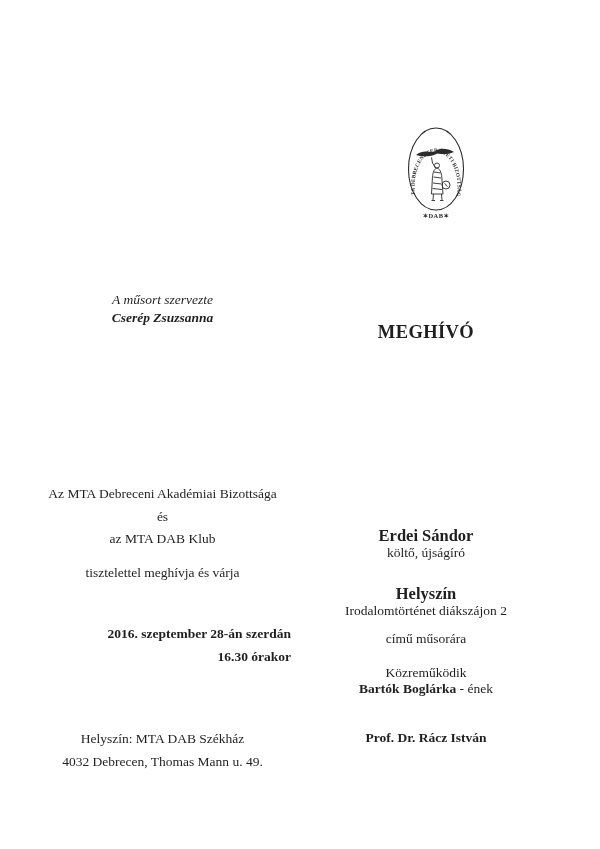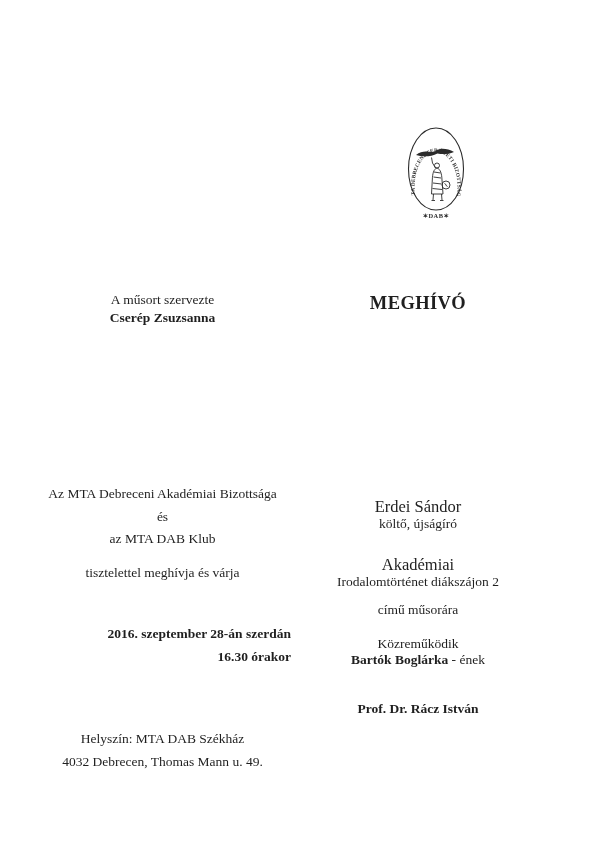--- a/index.html
+++ b/index.html
@@ -16,31 +16,31 @@
     color: #1f1f1f;
     overflow: hidden;
   }
   .blk {
     position: absolute;
     text-align: center;
     font-size: 13.5px;
     line-height: 22.5px;
   }
   .col-left  { left: 34px;  width: 257px; }
-  .col-right { left: 300px; width: 236px; }
+  .col-right { left: 308px; width: 236px; margin-top: 29px; }
   .b { font-weight: bold; }
   .doc-title {
     font-size: 18.5px;
     font-weight: bold;
     letter-spacing: 0.4px;
     line-height: 20px;
   }
-  .name-lg { font-size: 16.5px; font-weight: normal; line-height: 18px; }
+  .name-lg { font-size: 16.5px; font-weight: bold; line-height: 18px; }
   .tight   { line-height: 15.5px; }
-  .lh17    { line-height: 17.5px; }
+  .lh17    { line-height: 17.5px; font-style: italic; }
   .lh23    { line-height: 23px; text-align: right; }
   .seal {
     position: absolute;
     left: 400px; top: 124px;
     width: 72px; height: 100px;
   }
 </style>
 </head>
 <body>
 
@@ -91,21 +91,21 @@
   </div>
 
   <div class="blk col-right doc-title" style="top:293px">MEGHÍVÓ</div>
 
   <div class="blk col-right tight" style="top:498px">
     <div class="name-lg">Erdei Sándor</div>
     <div>költő, újságíró</div>
   </div>
 
   <div class="blk col-right tight" style="top:556px">
-    <div class="name-lg">Akadémiai</div>
+    <div class="name-lg">Helyszín</div>
     <div>Irodalomtörténet diákszájon 2</div>
   </div>
 
   <div class="blk col-right" style="top:599px">című műsorára</div>
 
   <div class="blk col-right tight" style="top:636px">
     <div>Közreműködik</div>
     <div>
       <span class="b">Bartók Boglárka</span><span> - ének</span>
     </div>

